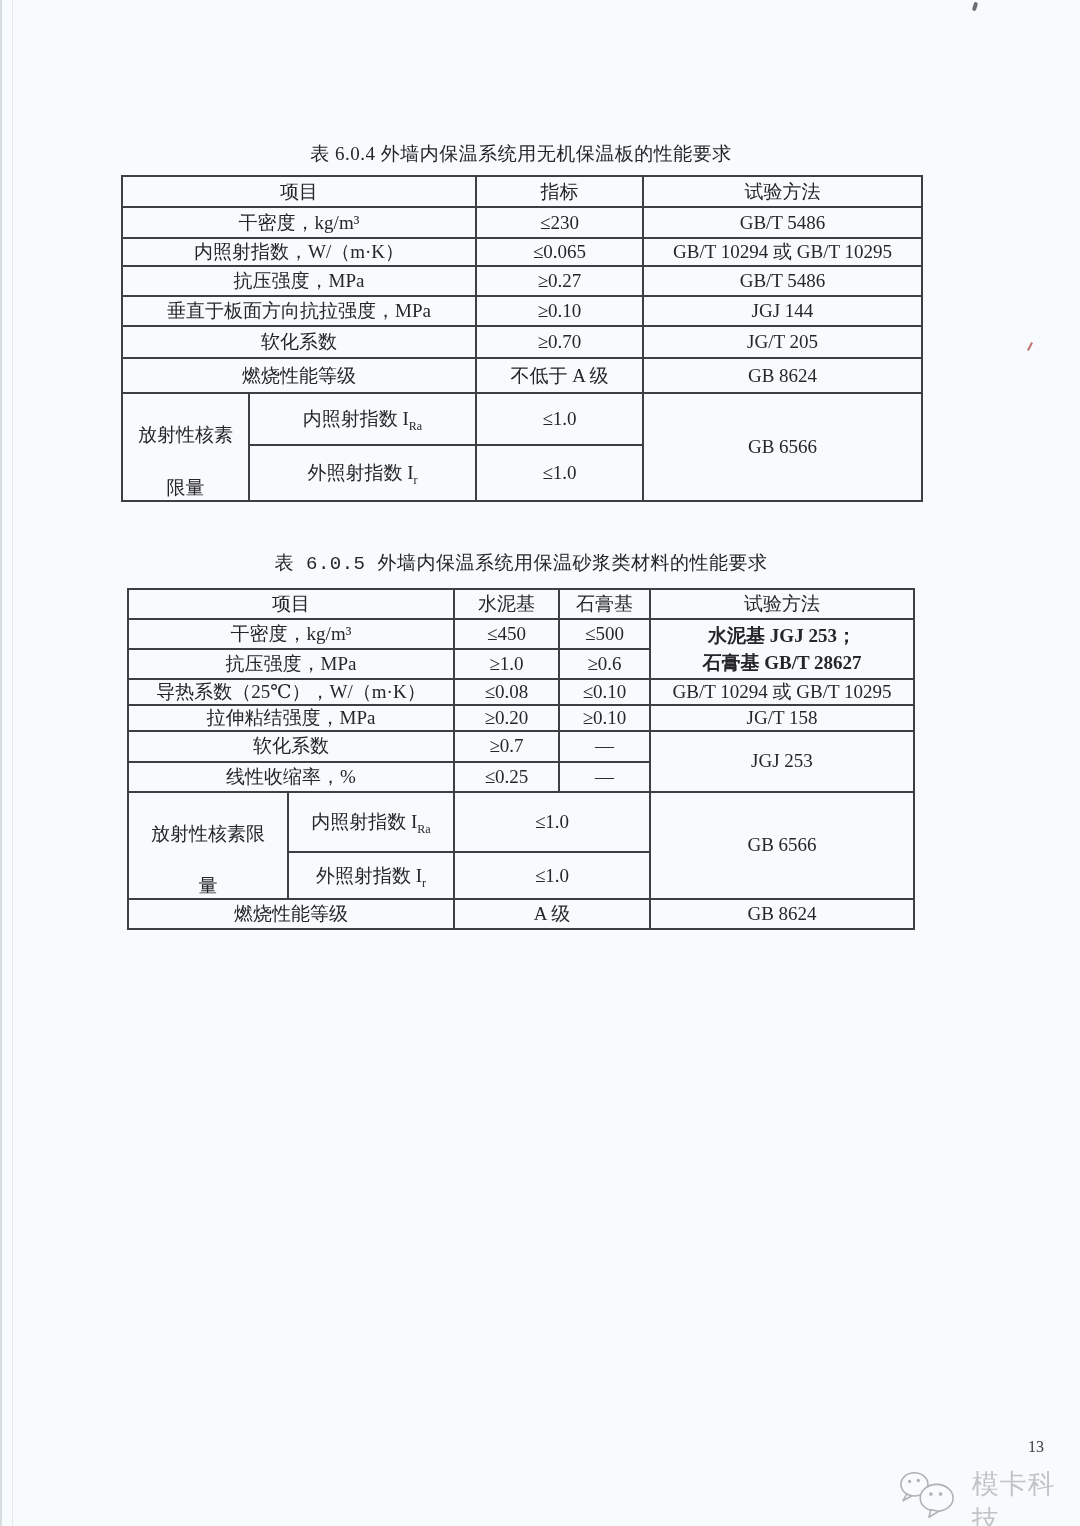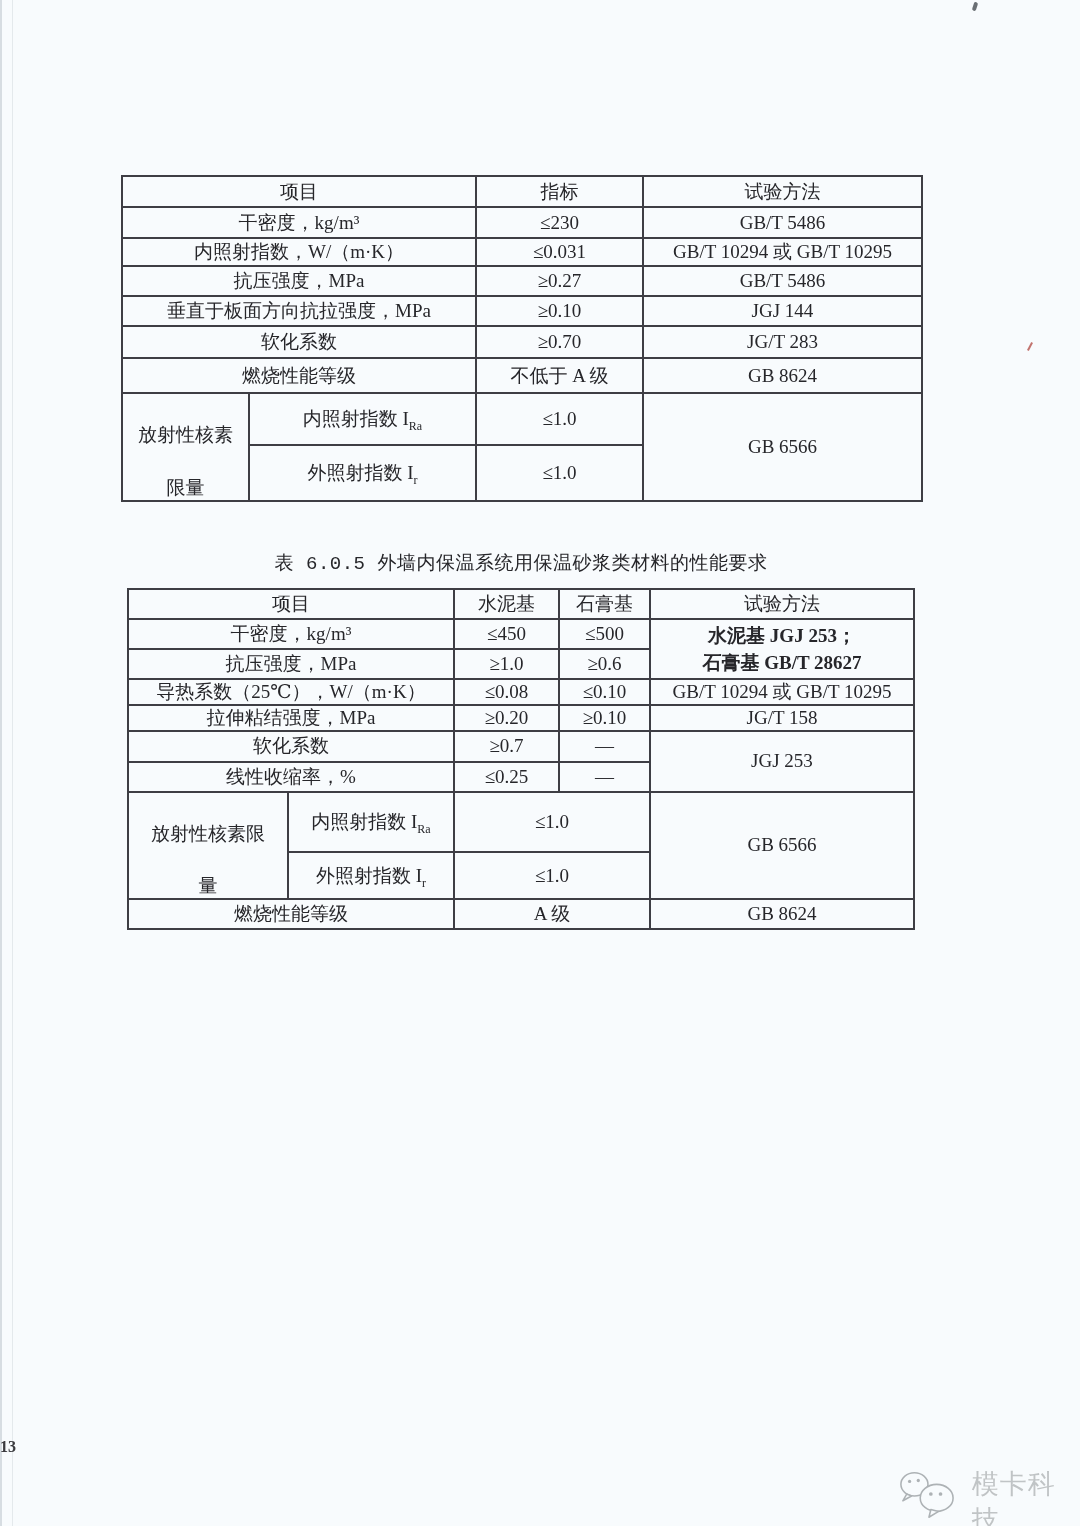--- a/index.html
+++ b/index.html
@@ -25,39 +25,40 @@
   table.doc td{
     border:2px solid #3e3e44;text-align:center;vertical-align:middle;
     font-size:19px;line-height:1.25;padding:0 4px;overflow:hidden;
   }
   table.t1{left:121px;top:175px;width:800px;}
   table.t2{left:127px;top:588px;width:786px;}
   td sub{font-size:12px;line-height:0;}
   .group-cell span{display:block;margin-top:29px;}
   .m2line span{display:block;line-height:27px;font-weight:bold;}
   
-  .page-num{position:absolute;left:0;top:1438px;width:1044px;text-align:left;font-size:16px;color:#3a3a3e;font-weight:bold;}
+  .page-num{position:absolute;left:0;top:1438px;width:1044px;text-align:right;font-size:16px;color:#3a3a3e;}
   
   .watermark{position:absolute;left:898px;top:1452px;display:flex;align-items:center;}
   .wm-text{
     font-family:"Liberation Sans","DejaVu Sans",sans-serif;
     font-size:27px;color:#c0c4c6;letter-spacing:1px;margin-left:8px;margin-top:14px;
     text-shadow:0 0 1px #ffffff;
   }
 </style>
 </head>
 <body>
 
 <div class="canvas">
 
   <div class="edge-a"></div>
   <div class="edge-b"></div>
   <div class="speck-top"></div>
   <div class="speck-red"></div>
 
+  <div class="tbl-title title-1">表 6.0.4  外墙内保温系统用无机保温板的性能要求</div>
 
   <table class="t1 doc">
     <colgroup>
         <col style="width:127px">
         <col style="width:227px">
         <col style="width:167px">
         <col style="width:279px">
       </colgroup>
     <tbody>
         <tr style="height:31px">
@@ -65,37 +66,37 @@
       <td>指标</td>
       <td>试验方法</td>
     </tr>
     <tr style="height:31px">
       <td colspan="2">干密度，kg/m³</td>
       <td>≤230</td>
       <td>GB/T 5486</td>
     </tr>
     <tr style="height:28px">
       <td colspan="2">内照射指数，W/（m·K）</td>
-      <td>≤0.031</td>
+      <td>≤0.065</td>
       <td>GB/T 10294 或 GB/T 10295</td>
     </tr>
     <tr style="height:30px">
       <td colspan="2">抗压强度，MPa</td>
       <td>≥0.27</td>
       <td>GB/T 5486</td>
     </tr>
     <tr style="height:30px">
       <td colspan="2">垂直于板面方向抗拉强度，MPa</td>
       <td>≥0.10</td>
       <td>JGJ 144</td>
     </tr>
     <tr style="height:32px">
       <td colspan="2">软化系数</td>
       <td>≥0.70</td>
-      <td>JG/T 283</td>
+      <td>JG/T 205</td>
     </tr>
     <tr style="height:35px">
       <td colspan="2">燃烧性能等级</td>
       <td>不低于 A 级</td>
       <td>GB 8624</td>
     </tr>
     <tr style="height:28px">
       <td rowspan="2" class="group-cell">
         <span>放射性核素</span>
         <span>限量</span>

